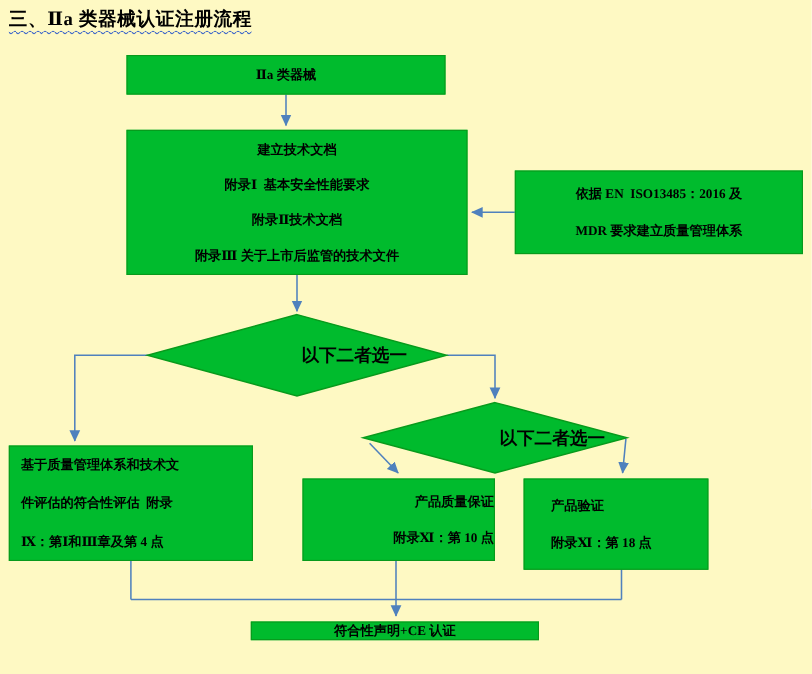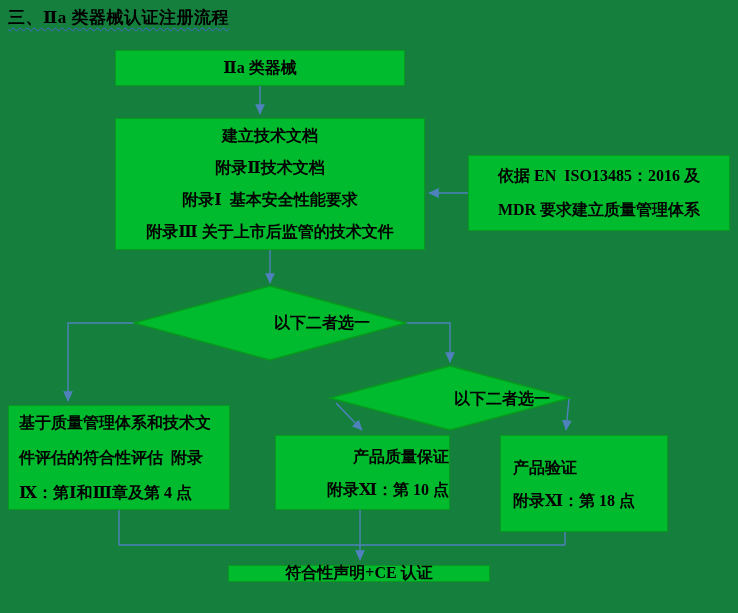--- a/index.html
+++ b/index.html
@@ -4,54 +4,54 @@
 <style>
   :root{
     --node-fill:#00bb2d;
     --node-border:#089a1c;
     --arrow-color:#4f81bd;
     --text-color:#000000;
     --underline-color:#4169c9;
   }
   html,body{margin:0;padding:0;background:#ffffff;}
   .canvas{
-    position:relative;width:738px;height:613px;background:#15803d;overflow:hidden;
+    position:relative;width:738px;height:613px;background:#fef9c3;overflow:hidden;
     font-family:"Liberation Serif","DejaVu Serif",serif;
     color:var(--text-color);font-weight:bold;
   }
   .title{position:absolute;left:8px;top:6px;font-size:17px;letter-spacing:.5px;white-space:pre;}
   .title .u{
     text-decoration-line:underline;
     text-decoration-style:wavy;
     text-decoration-color:var(--underline-color);
     text-decoration-thickness:1px;
     text-underline-offset:4px;
   }
   .connectors{position:absolute;left:0;top:0;width:738px;height:613px;}
   .connectors polyline{fill:none;stroke:var(--arrow-color);stroke-width:1.4;}
   .connectors .diamond{fill:var(--node-fill);stroke:var(--node-border);stroke-width:1.3;}
   .connectors marker path{fill:var(--arrow-color);}
   .node{
     position:absolute;box-sizing:border-box;
     background:var(--node-fill);border:1px solid var(--node-border);
     display:flex;flex-direction:column;justify-content:center;
-    font-size:16px;
+    font-size:12px;
   }
   .node .line{white-space:pre;}
   .center{text-align:center;align-items:center;}
   #node-device{left:115px;top:50px;width:290px;height:36px;}
   #node-techdoc{left:115px;top:118px;width:310px;height:132px;}
   #node-techdoc .line{line-height:32px;}
   #node-qms{left:468px;top:155px;width:262px;height:76px;}
   #node-qms .line{line-height:34px;}
   #node-conformity{left:8px;top:405px;width:222px;height:105px;padding:16px 10px;}
   #node-conformity .line{line-height:35px;}
   #node-quality{left:275px;top:435px;width:175px;height:75px;padding-left:12px;text-align:right;}
   #node-quality .line{line-height:33px;}
-  #node-verification{left:500px;top:435px;width:168px;height:97px;padding-left:12px;}
+  #node-verification{left:476px;top:435px;width:168px;height:83px;padding-left:24px;}
   #node-verification .line{line-height:33px;}
   #node-declaration{left:228px;top:565px;width:262px;height:17px;}
   .diamond-label{position:absolute;font-size:16px;text-align:right;white-space:pre;}
   #label-choice1{left:170px;top:313px;width:200px;}
   #label-choice2{left:350px;top:389px;width:200px;}
 </style>
 </head>
 <body>
 
 <div class="canvas">
@@ -78,22 +78,22 @@
     <polygon class="diamond" points="270,286 406,323 270,360 134,323"></polygon>
     <polygon class="diamond" points="450,366 570,398 450,430 330,398"></polygon>
   </svg>
 
   <div class="node center" id="node-device">
     <div class="line">Ⅱa 类器械</div>
   </div>
 
   <div class="node center" id="node-techdoc">
     <div class="line">建立技术文档</div>
+    <div class="line">附录Ⅰ  基本安全性能要求</div>
     <div class="line">附录Ⅱ技术文档</div>
-    <div class="line">附录Ⅰ  基本安全性能要求</div>
     <div class="line">附录Ⅲ 关于上市后监管的技术文件</div>
   </div>
 
   <div class="node center" id="node-qms">
     <div class="line">依据 EN  ISO13485：2016 及</div>
     <div class="line">MDR 要求建立质量管理体系</div>
   </div>
 
   <div class="diamond-label" id="label-choice1">以下二者选一</div>
   <div class="diamond-label" id="label-choice2">以下二者选一</div>

